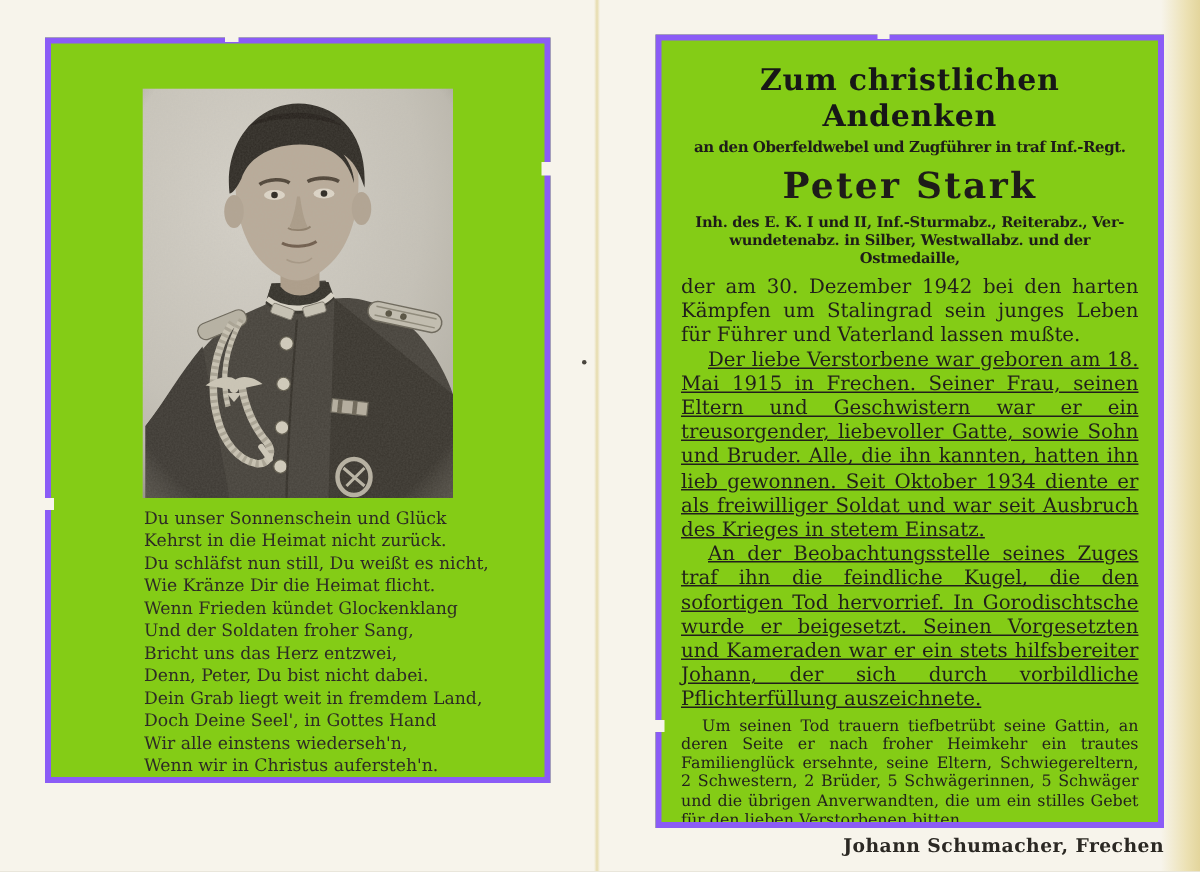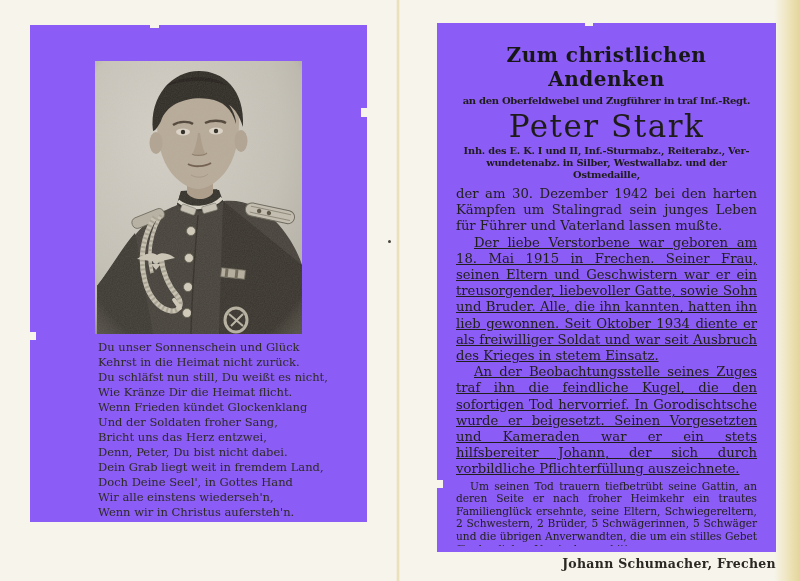--- a/index.html
+++ b/index.html
@@ -6,29 +6,29 @@
   .scan{
     position:relative;width:800px;height:581px;overflow:hidden;
     background:#f7f4eb;
     font-family:"DejaVu Serif","Liberation Serif",serif;
     color:#1e1c19;
   }
   .edge-strip{position:absolute;right:0;top:0;width:26px;height:100%;
     background:linear-gradient(90deg, rgba(238,228,184,0) 0%, #ece1b4 65%, #e3d59c 100%);}
   .fold-line{position:absolute;left:396px;top:0;width:4px;height:100%;
     background:linear-gradient(90deg, rgba(232,222,176,0), rgba(226,213,156,0.8), rgba(232,222,176,0));}
-  .card{position:absolute;background:#8b5cf6;border:6px solid #8b5cf6;box-sizing:border-box;}
+  .card{position:absolute;background:#84cc16;border:4px solid #8b5cf6;box-sizing:border-box;}
   .card.left{left:30px;top:25px;width:337px;height:497px;}
   .card.right{left:437px;top:23px;width:339px;height:529px;padding:10px 13px 0;overflow:hidden;}
   .photo{width:207px;height:273px;margin:30px auto 0;position:relative;}
   .photo svg{display:block;}
   .poem{margin:6px 0 0 62px;font-size:11.5px;line-height:15px;color:#2e2b25;white-space:pre-line;}
   .rp-header{margin-top:4px;text-align:center;font-size:20px;line-height:24px;font-weight:bold;letter-spacing:.5px;color:#171717;}
   .rp-ded{margin-top:3px;text-align:center;font-size:10px;line-height:13px;font-weight:bold;letter-spacing:-.3px;white-space:nowrap;}
-  .rp-name{margin-top:2px;text-align:center;font-size:31px;line-height:34px;font-weight:normal;letter-spacing:1.5px;}
+  .rp-name{margin-top:2px;text-align:center;font-size:24px;line-height:34px;font-weight:bold;letter-spacing:1.5px;}
   .rp-awards{margin-top:2px;text-align:center;font-size:9.8px;line-height:12px;font-weight:bold;letter-spacing:-.2px;white-space:pre-line;}
   .rp-body{margin:0;font-size:13.2px;line-height:16.2px;text-align:justify;color:#211f1b;}
   .rp-body.first{margin-top:5px;}
   .indent{text-indent:18px;text-decoration:underline;}
   .rp-small{margin:2px 0 0;font-size:10.6px;line-height:12.6px;text-align:justify;text-indent:14px;color:#23211d;}
   .printer{position:absolute;left:437px;top:556px;width:339px;text-align:right;
     font-size:12.5px;font-weight:bold;color:#2b2823;letter-spacing:.3px;}
   .gap{position:absolute;background:#f7f4eb;}
   .g1{left:361px;top:108px;width:7px;height:9px;}
   .g2{left:29px;top:332px;width:7px;height:8px;}

